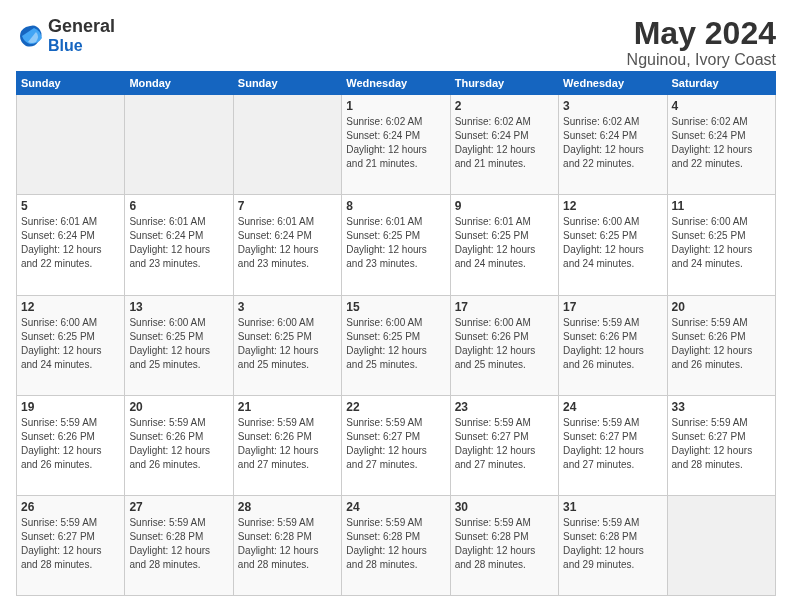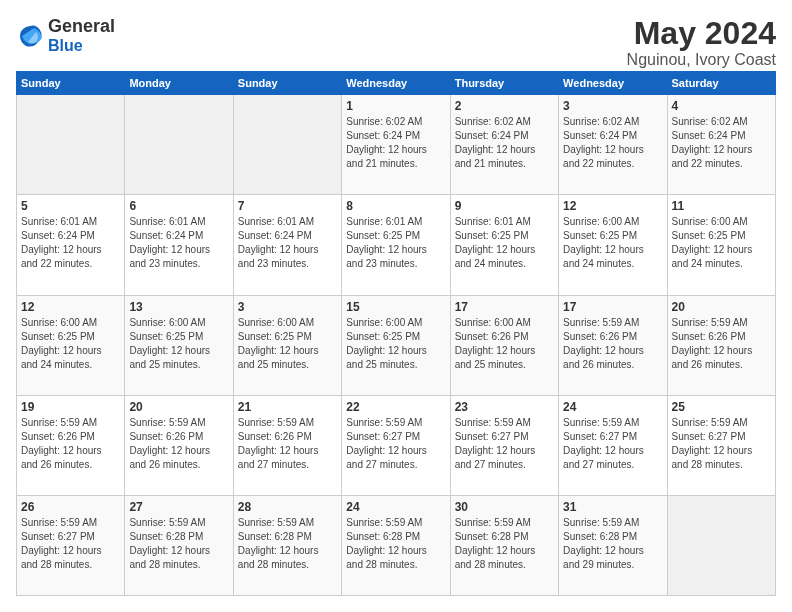--- a/index.html
+++ b/index.html
@@ -308,21 +308,21 @@
 and 27 minutes.</div>
           </td>
           <td>
             <span class="day-number">24</span>
             <div class="day-info" style="white-space: pre-line;">Sunrise: 5:59 AM
 Sunset: 6:27 PM
 Daylight: 12 hours
 and 27 minutes.</div>
           </td>
           <td>
-            <span class="day-number">25</span>
+            <span class="day-number">33</span>
             <div class="day-info" style="white-space: pre-line;">Sunrise: 5:59 AM
 Sunset: 6:27 PM
 Daylight: 12 hours
 and 28 minutes.</div>
           </td>
         </tr>
         <tr>
           <td>
             <span class="day-number">26</span>
             <div class="day-info" style="white-space: pre-line;">Sunrise: 5:59 AM

